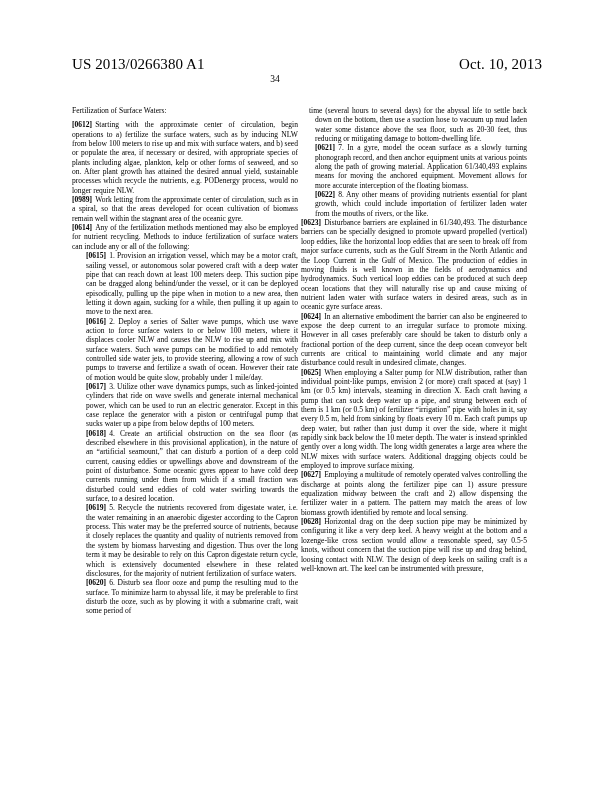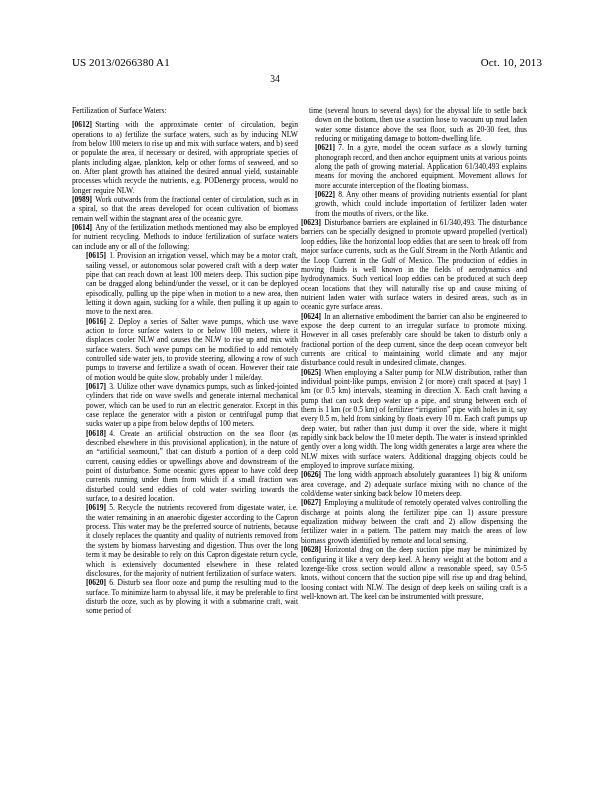--- a/index.html
+++ b/index.html
@@ -18,21 +18,21 @@
     overflow: hidden;
   }
   .header {
     position: absolute;
     top: 56px;
     left: 72px;
     right: 72px;
     display: flex;
     justify-content: space-between;
     align-items: baseline;
-    font-size: 11px;
+    font-size: 15px;
     letter-spacing: 0.1px;
   }
   .header .pub-no { font-weight: 400; }
   .header .pub-date { font-weight: 400; }
   .page-number {
     position: absolute;
     top: 74px;
     left: 0;
     width: 550px;
     text-align: center;
@@ -94,35 +94,34 @@
     <span class="pub-no">US 2013/0266380 A1</span>
     <span class="pub-date">Oct. 10, 2013</span>
   </div>
 
   <div class="page-number">34</div>
 
   <div class="columns">
     <div class="col" id="col-left">
       <div class="section-title">Fertilization of Surface Waters:</div>
     <p class="para level-0"><span class="pnum">[0612]</span><span>Starting with the approximate center of circulation, begin operations to a) fertilize the surface waters, such as by inducing NLW from below 100 meters to rise up and mix with surface waters, and b) seed or populate the area, if necessary or desired, with appropriate species of plants including algae, plankton, kelp or other forms of seaweed, and so on. After plant growth has attained the desired annual yield, sustainable processes which recycle the nutrients, e.g. PODenergy process, would no longer require NLW.</span></p>
-        <p class="para level-0"><span class="pnum">[0989]</span><span>Work outwards from the fractional center of circulation, such as in a spiral, so that the areas developed for ocean cultivation of biomass remain well within the stagnant area of the oceanic gyre.</span></p>
+        <p class="para level-0"><span class="pnum">[0989]</span><span>Work letting from the approximate center of circulation, such as in a spiral, so that the areas developed for ocean cultivation of biomass remain well within the stagnant area of the oceanic gyre.</span></p>
         <p class="para level-0"><span class="pnum">[0614]</span><span>Any of the fertilization methods mentioned may also be employed for nutrient recycling. Methods to induce fertilization of surface waters can include any or all of the following:</span></p>
         <p class="para level-1"><span class="pnum">[0615]</span><span>1. Provision an irrigation vessel, which may be a motor craft, sailing vessel, or autonomous solar powered craft with a deep water pipe that can reach down at least 100 meters deep. This suction pipe can be dragged along behind/under the vessel, or it can be deployed episodically, pulling up the pipe when in motion to a new area, then letting it down again, sucking for a while, then pulling it up again to move to the next area.</span></p>
         <p class="para level-1"><span class="pnum">[0616]</span><span>2. Deploy a series of Salter wave pumps, which use wave action to force surface waters to or below 100 meters, where it displaces cooler NLW and causes the NLW to rise up and mix with surface waters. Such wave pumps can be modified to add remotely controlled side water jets, to provide steering, allowing a row of such pumps to traverse and fertilize a swath of ocean. However their rate of motion would be quite slow, probably under 1 mile/day.</span></p>
         <p class="para level-1"><span class="pnum">[0617]</span><span>3. Utilize other wave dynamics pumps, such as linked-jointed cylinders that ride on wave swells and generate internal mechanical power, which can be used to run an electric generator. Except in this case replace the generator with a piston or centrifugal pump that sucks water up a pipe from below depths of 100 meters.</span></p>
         <p class="para level-1"><span class="pnum">[0618]</span><span>4. Create an artificial obstruction on the sea floor (as described elsewhere in this provisional application), in the nature of an “artificial seamount,” that can disturb a portion of a deep cold current, causing eddies or upwellings above and downstream of the point of disturbance. Some oceanic gyres appear to have cold deep currents running under them from which if a small fraction was disturbed could send eddies of cold water swirling towards the surface, to a desired location.</span></p>
         <p class="para level-1"><span class="pnum">[0619]</span><span>5. Recycle the nutrients recovered from digestate water, i.e. the water remaining in an anaerobic digester according to the Capron process. This water may be the preferred source of nutrients, because it closely replaces the quantity and quality of nutrients removed from the system by biomass harvesting and digestion. Thus over the long term it may be desirable to rely on this Capron digestate return cycle, which is extensively documented elsewhere in these related disclosures, for the majority of nutrient fertilization of surface waters.</span></p>
         <p class="para level-1"><span class="pnum">[0620]</span><span>6. Disturb sea floor ooze and pump the resulting mud to the surface. To minimize harm to abyssal life, it may be preferable to first disturb the ooze, such as by plowing it with a submarine craft, wait some period of</span></p>
       </div>
     <div class="col" id="col-right">
     <p class="para level-1"><span>time (several hours to several days) for the abyssal life to settle back down on the bottom, then use a suction hose to vacuum up mud laden water some distance above the sea floor, such as 20-30 feet, thus reducing or mitigating damage to bottom-dwelling life.</span></p>
         <p class="para level-1"><span class="pnum">[0621]</span><span>7. In a gyre, model the ocean surface as a slowly turning phonograph record, and then anchor equipment units at various points along the path of growing material. Application 61/340,493 explains means for moving the anchored equipment. Movement allows for more accurate interception of the floating biomass.</span></p>
         <p class="para level-1"><span class="pnum">[0622]</span><span>8. Any other means of providing nutrients essential for plant growth, which could include importation of fertilizer laden water from the mouths of rivers, or the like.</span></p>
         <p class="para level-0"><span class="pnum">[0623]</span><span>Disturbance barriers are explained in 61/340,493. The disturbance barriers can be specially designed to promote upward propelled (vertical) loop eddies, like the horizontal loop eddies that are seen to break off from major surface currents, such as the Gulf Stream in the North Atlantic and the Loop Current in the Gulf of Mexico. The production of eddies in moving fluids is well known in the fields of aerodynamics and hydrodynamics. Such vertical loop eddies can be produced at such deep ocean locations that they will naturally rise up and cause mixing of nutrient laden water with surface waters in desired areas, such as in oceanic gyre surface areas.</span></p>
         <p class="para level-0"><span class="pnum">[0624]</span><span>In an alternative embodiment the barrier can also be engineered to expose the deep current to an irregular surface to promote mixing. However in all cases preferably care should be taken to disturb only a fractional portion of the deep current, since the deep ocean conveyor belt currents are critical to maintaining world climate and any major disturbance could result in undesired climate, changes.</span></p>
         <p class="para level-0"><span class="pnum">[0625]</span><span>When employing a Salter pump for NLW distribution, rather than individual point-like pumps, envision 2 (or more) craft spaced at (say) 1 km (or 0.5 km) intervals, steaming in direction X. Each craft having a pump that can suck deep water up a pipe, and strung between each of them is 1 km (or 0.5 km) of fertilizer “irrigation” pipe with holes in it, say every 0.5 m, held from sinking by floats every 10 m. Each craft pumps up deep water, but rather than just dump it over the side, where it might rapidly sink back below the 10 meter depth. The water is instead sprinkled gently over a long width. The long width generates a large area where the NLW mixes with surface waters. Additional dragging objects could be employed to improve surface mixing.</span></p>
-        <p class="para level-0"><span class="pnum">[0626]</span><span>The long width approach absolutely guarantees 1) big &amp; uniform area coverage, and 2) adequate surface mixing with no chance of the cold/dense water sinking back below 10 meters deep.</span></p>
         <p class="para level-0"><span class="pnum">[0627]</span><span>Employing a multitude of remotely operated valves controlling the discharge at points along the fertilizer pipe can 1) assure pressure equalization midway between the craft and 2) allow dispensing the fertilizer water in a pattern. The pattern may match the areas of low biomass growth identified by remote and local sensing.</span></p>
         <p class="para level-0"><span class="pnum">[0628]</span><span>Horizontal drag on the deep suction pipe may be minimized by configuring it like a very deep keel. A heavy weight at the bottom and a lozenge-like cross section would allow a reasonable speed, say 0.5-5 knots, without concern that the suction pipe will rise up and drag behind, loosing contact with NLW. The design of deep keels on sailing craft is a well-known art. The keel can be instrumented with pressure,</span></p>
       </div>
   </div>
 
 </div>
 
 </body></html>

